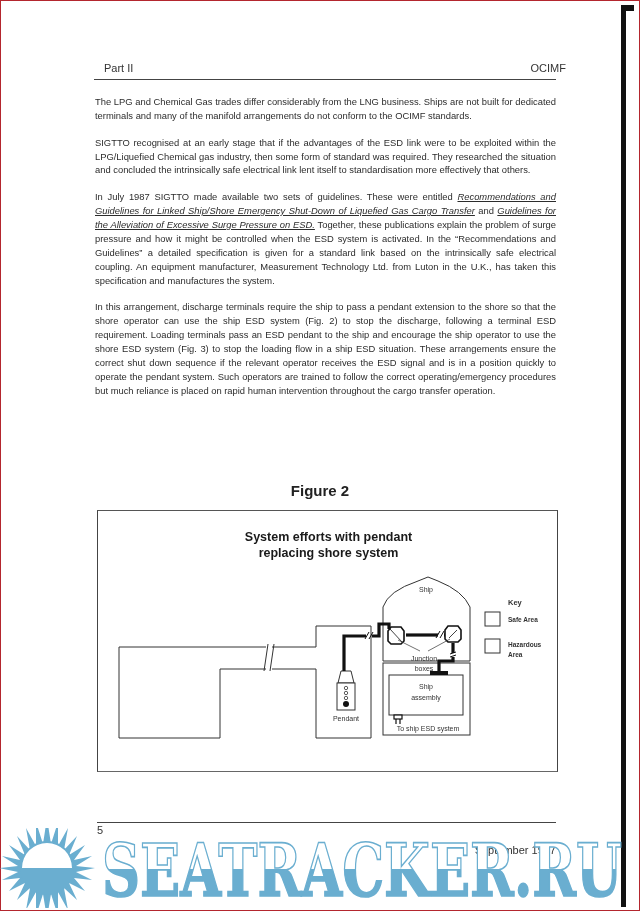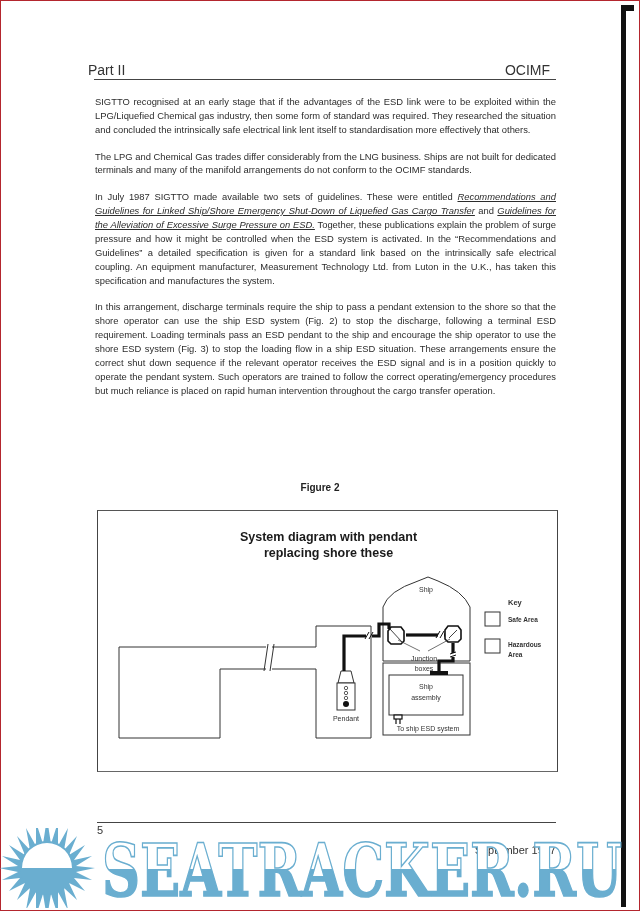--- a/index.html
+++ b/index.html
@@ -14,38 +14,38 @@
     border: 1px solid #b4262e; box-sizing: content-box;
   }
   .spine {
     position: absolute; left: 621px; top: 5px; width: 5px; height: 902px;
     background: #111;
   }
   .spine-top {
     position: absolute; left: 621px; top: 5px; width: 13px; height: 6px; background: #111;
   }
   .header {
-    position: absolute; left: 88px; top: 62px; width: 462px; height: 16px;
-    font-size: 14px; color: #333;
+    position: absolute; left: 104px; top: 62px; width: 462px; height: 16px;
+    font-size: 11px; color: #333;
   }
   .header .left { position: absolute; left: 0; top: 0; }
   .header .right { position: absolute; right: 0; top: 0; }
   .rule {
     position: absolute; left: 94px; width: 462px; height: 1px; background: #444;
   }
   .body-text {
     position: absolute; left: 95px; width: 461px;
     font-size: 9.4px; line-height: 13.9px; color: #2c2c2c;
     text-align: justify;
   }
   .body-text p { margin: 0 0 12.8px 0; }
   .body-text em { font-style: italic; text-decoration: underline; }
   .fig-caption {
     position: absolute; left: 0; width: 640px; top: 482px; text-align: center;
-    font-size: 10px; font-weight: bold; color: #222;
+    font-size: 15px; font-weight: bold; color: #222;
   }
   .fig-box {
     position: absolute; left: 97px; top: 510px; width: 461px; height: 262px;
     border-left: 1.5px solid #444; border-top: 1.5px solid #555; border-right: 1.5px solid #444;
     border-bottom: 1.5px solid #666; box-sizing: border-box;
   }
   .fig-title {
     position: absolute; left: 0; width: 461px; top: 18px; text-align: center;
     font-size: 12.5px; font-weight: bold; line-height: 16px; color: #1a1a1a;
   }
@@ -69,32 +69,32 @@
 <div class="spine"></div>
 <div class="spine-top"></div>
 
 <div class="header">
   <span class="left">Part II</span>
   <span class="right">OCIMF</span>
 </div>
 <div class="rule" style="top:79px;"></div>
 
 <div class="body-text" id="body-text" style="top:95px;">
+    <p><span>The LPG and Chemical Gas trades differ considerably from the LNG business.  Ships are not built for dedicated terminals and many of the manifold arrangements do not conform to the OCIMF standards.</span></p>
     <p><span>SIGTTO recognised at an early stage that if the advantages of the ESD link were to be exploited within the LPG/Liquefied Chemical gas industry, then some form of standard was required.  They researched the situation and concluded the intrinsically safe electrical link lent itself to standardisation more effectively that others.</span></p>
-    <p><span>The LPG and Chemical Gas trades differ considerably from the LNG business.  Ships are not built for dedicated terminals and many of the manifold arrangements do not conform to the OCIMF standards.</span></p>
     <p><span>In July 1987 SIGTTO made available two sets of guidelines.  These were entitled </span><em>Recommendations and Guidelines for Linked Ship/Shore Emergency Shut-Down of Liquefied Gas Cargo Transfer</em><span> and </span><em>Guidelines for the Alleviation of Excessive Surge Pressure on ESD.</em><span>  Together, these publications explain the problem of surge pressure and how it might be controlled when the ESD system is activated.  In the “Recommendations and Guidelines” a detailed specification is given for a standard link based on the intrinsically safe electrical coupling.  An equipment manufacturer, Measurement Technology Ltd. from Luton in the U.K., has taken this specification and manufactures the system.</span></p>
     <p><span>In this arrangement, discharge terminals require the ship to pass a pendant extension to the shore so that the shore operator can use the ship ESD system (Fig. 2) to stop the discharge, following a terminal ESD requirement.  Loading terminals pass an ESD pendant to the ship and encourage the ship operator to use the shore ESD system (Fig. 3) to stop the loading flow in a ship ESD situation.  These arrangements ensure the correct shut down sequence if the relevant operator receives the ESD signal and is in a position quickly to operate the pendant system.  Such operators are trained to follow the correct operating/emergency procedures but much reliance is placed on rapid human intervention throughout the cargo transfer operation.</span></p>
   </div>
 
 <div class="fig-caption">Figure 2</div>
 
 <div class="fig-box">
   <div class="fig-title">
-    <div>System diagram with pendant</div>
-    <div>replacing shore these</div>
+    <div>System efforts with pendant</div>
+    <div>replacing shore system</div>
   </div>
 
   <svg class="diagram" width="461" height="262" viewBox="0 0 461 262">
 
     <g fill="none" stroke="#333" stroke-width="1">
       <polyline points="168,136 21,136 21,227 122,227 122,158 168,158"></polyline>
       <polyline points="174,136 218,136 218,115 273,115"></polyline>
       <polyline points="174,158 218,158 218,227 273,227 273,115"></polyline>
     </g>
     <g stroke="#333" stroke-width="1">

